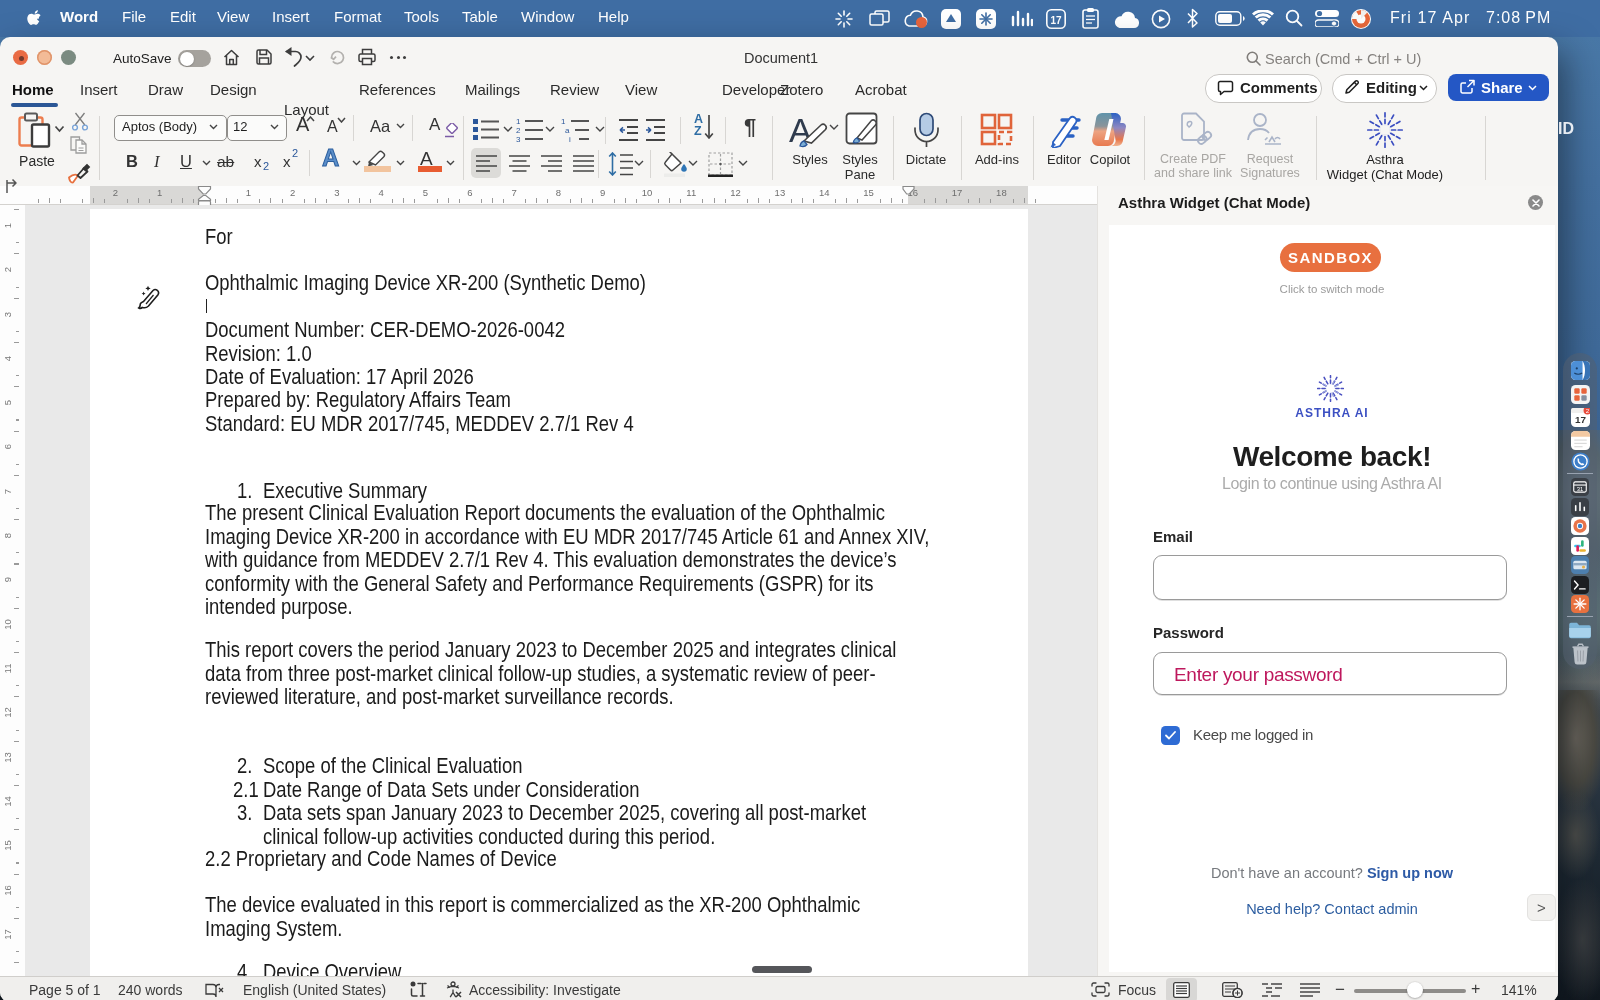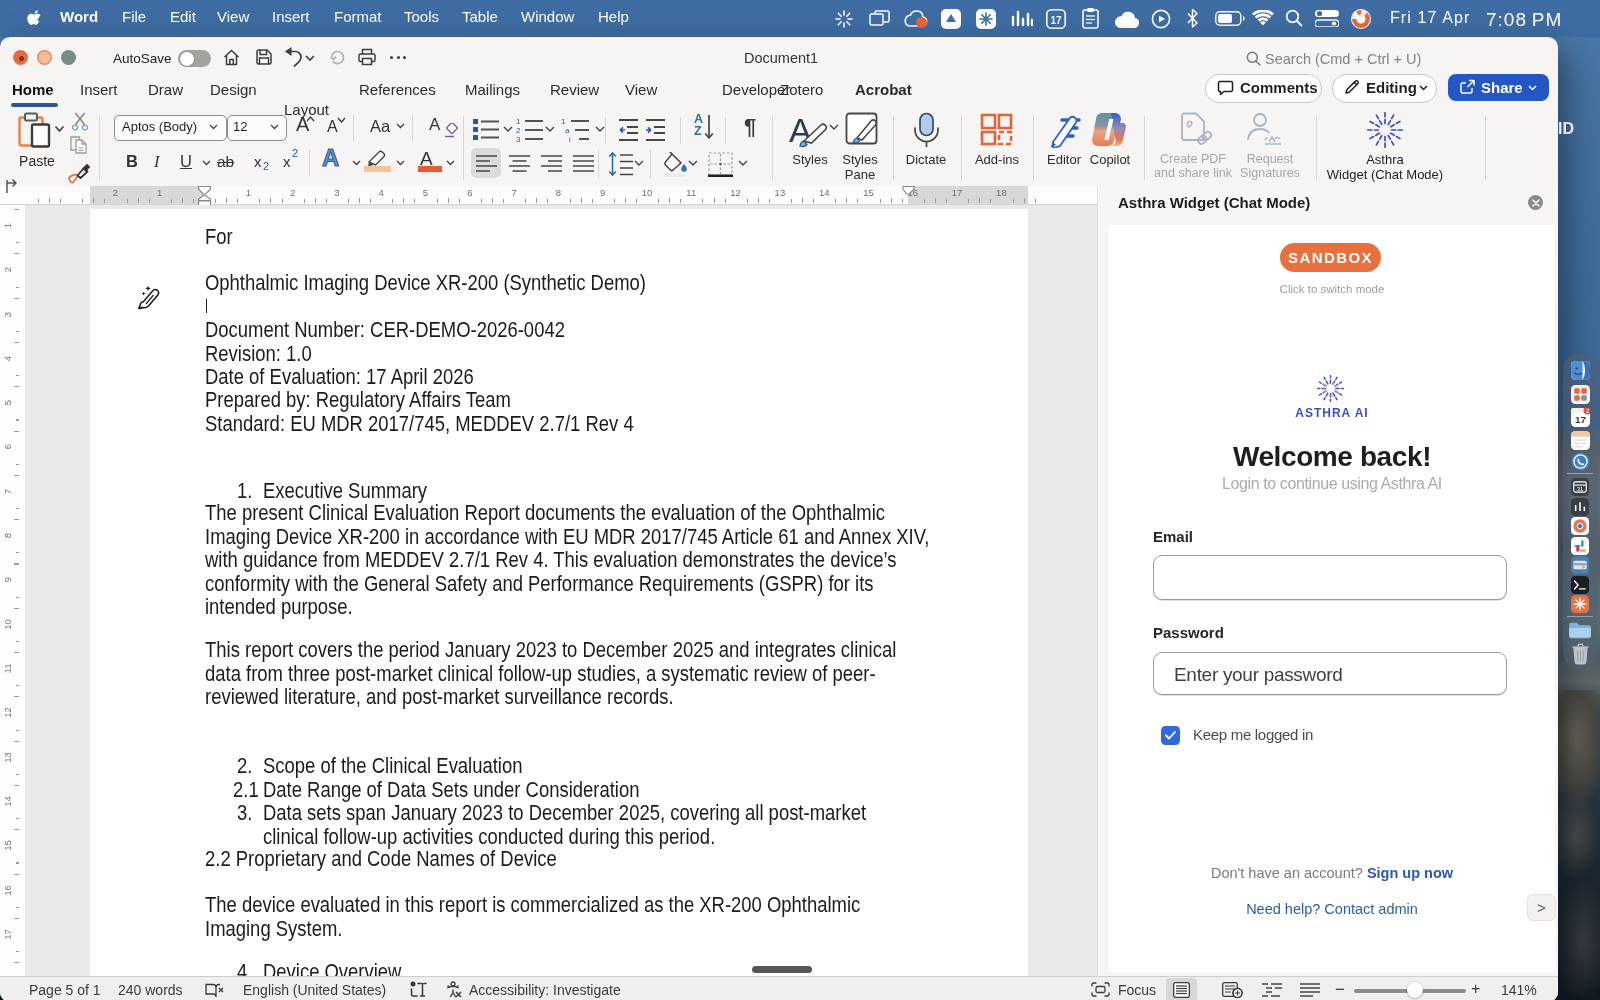--- a/index.html
+++ b/index.html
@@ -149,21 +149,21 @@
         <circle cx="19" cy="13.5" r="2.6" fill="#fff" stroke="#3f6da3" stroke-width="1"></circle>
       </svg>
 <svg class="abs" style="left:1351px;top:9px" width="20" height="20" viewBox="0 0 20 20">
         <circle cx="10" cy="10" r="10" fill="#fff"></circle>
         <circle cx="10" cy="10" r="9" fill="#e8683b"></circle>
         <circle cx="10" cy="10" r="4.5" fill="#fff"></circle>
         <path d="M10 1a9 9 0 016.3 2.6L10 10z" fill="#f0f0ee"></path>
         <path d="M1 10a9 9 0 014.2-7.6L10 10z" fill="#fbfbfa"></path>
       </svg>
 <span class="mi" style="left:1390px;font-size:16px;letter-spacing:1.1px;top:8.5px;">Fri 17 Apr</span>
-<span class="mi" style="left:1486px;font-size:19px;letter-spacing:1px;top:8.5px;">7:08 PM</span>
+<span class="mi" style="left:1486px;font-size:16px;letter-spacing:1px;top:8.5px;">7:08 PM</span>
 </div>
 <div id="win">
 <div id="titlebar">
 <div class="tl" style="left:13px;background:#e96b44;"></div>
         <div class="abs" style="left:18.5px;top:18.5px;width:5px;height:5px;border-radius:50%;background:#73392c;"></div>
 <div class="tl" style="left:37px;background:#f3bb97;box-shadow:inset 0 0 0 1.5px #e0946a;"></div>
 <div class="tl" style="left:61px;background:#7b8b81;"></div>
 <span class="abs" style="left:113px;top:14px;font-size:13.5px;color:#222;">AutoSave</span>
 <div class="abs" style="left:178px;top:13px;width:33px;height:17px;border-radius:9px;background:#a5a29d;"></div>
 <div class="abs" style="left:180px;top:14.5px;width:14px;height:14px;border-radius:50%;background:#fff;box-shadow:0 0.5px 1.5px rgba(0,0,0,.35);"></div>
@@ -230,21 +230,21 @@
 <span class="tab" style="left:80px;">Insert</span>
 <span class="tab" style="left:148px;">Draw</span>
 <span class="tab" style="left:210px;">Design</span>
 <span class="tab" style="left:284px;margin-top:20px;">Layout</span>
 <span class="tab" style="left:359px;text-align:center;">References</span>
 <span class="tab" style="left:465px;">Mailings</span>
 <span class="tab" style="left:550px;">Review</span>
 <span class="tab" style="left:625px;">View</span>
 <span class="tab" style="left:685px;margin-left:37px;">Developer</span>
 <span class="tab" style="left:780px;">Zotero</span>
-<span class="tab" style="left:855px;font-weight:bold;">Acrobat</span>
+<span class="tab" style="left:855px;">Acrobat</span>
 </div>
 <div id="ribbon">
 <svg class="abs" style="left:18px;top:2px" width="34" height="37" viewBox="0 0 34 37">
           <rect x="1.5" y="5.5" width="23" height="28" rx="2" fill="#f6f5f3" stroke="#ed7d4e" stroke-width="2.4"></rect>
           <rect x="7" y="1.5" width="12" height="7" rx="1.5" fill="#f6f5f3" stroke="#5a5a5a" stroke-width="2"></rect>
           <rect x="14" y="12.5" width="17" height="22" rx="1.5" fill="#fff" stroke="#3d3d3d" stroke-width="2.4"></rect>
         </svg>
 <svg class="abs" style="left:54px;top:15px" width="11" height="8" viewBox="0 0 11 8" fill="none" stroke="#454545" stroke-width="1.7">
           <path d="M1.5 1.5L5.5 6l4-4.5"></path>
         </svg>
@@ -802,21 +802,21 @@
             </g>
             <circle cx="19" cy="19" r="6" fill="#fff"></circle>
           </svg>
 <div class="ctr" style="top:181px;font-size:12px;font-weight:bold;color:#3c50c3;letter-spacing:1px;">ASTHRA AI</div>
 <div class="ctr" style="top:216px;font-size:28px;font-weight:bold;color:#1e1e1e;letter-spacing:-0.4px;">Welcome back!</div>
 <div class="ctr" style="top:250px;font-size:16px;color:#ababab;letter-spacing:-0.4px;">Login to continue using Asthra AI</div>
 <div class="abs" style="left:44px;top:303px;font-size:15px;font-weight:bold;color:#262626;">Email</div>
 <div class="abs" style="left:44px;top:330px;width:354px;height:45px;border:1.5px solid #9a9a9a;border-radius:9px;box-sizing:border-box;background:#fff;box-shadow:0 1px 0 #8884;"></div>
 <div class="abs" style="left:44px;top:399px;font-size:15px;font-weight:bold;color:#262626;">Password</div>
 <div class="abs" style="left:44px;top:427px;width:354px;height:43px;border:1.5px solid #9a9a9a;border-radius:9px;box-sizing:border-box;background:#fff;box-shadow:0 1px 0 #8884;"></div>
-<div class="abs" style="left:65px;top:439px;font-size:19px;color:#404040;letter-spacing:-0.3px;">Enter your password</div>
+<div class="abs" style="left:65px;top:439px;font-size:19px;color:#be185d;letter-spacing:-0.3px;">Enter your password</div>
 <div class="abs" style="left:52px;top:501px;width:19px;height:19px;background:#2e6bd4;border-radius:4.5px;"></div>
 <svg class="abs" style="left:56px;top:506px" width="11" height="9" viewBox="0 0 11 9" fill="none" stroke="#fff" stroke-width="1.8" stroke-linecap="round" stroke-linejoin="round">
             <path d="M1 4.5L4 7.5 10 1"></path>
           </svg>
 <div class="abs" style="left:84px;top:501px;font-size:15px;letter-spacing:-0.3px;color:#4a4a4a;">Keep me logged in</div>
 <div class="ctr" style="top:640px;font-size:14.5px;color:#76797e;">Don't have an account? <span style="color:#2d5aa6;font-weight:bold;">Sign up now</span></div>
 <div class="ctr" style="top:676px;font-size:14.5px;color:#2c5da0;">Need help? Contact admin</div>
 <div class="abs" style="left:418px;top:669px;width:29px;height:27px;background:#f2f1ef;border:1px solid #e3e2e0;border-radius:6px;box-sizing:border-box;color:#555;font-size:15px;text-align:center;line-height:25px;">&gt;</div>
 </div>
 </div>

